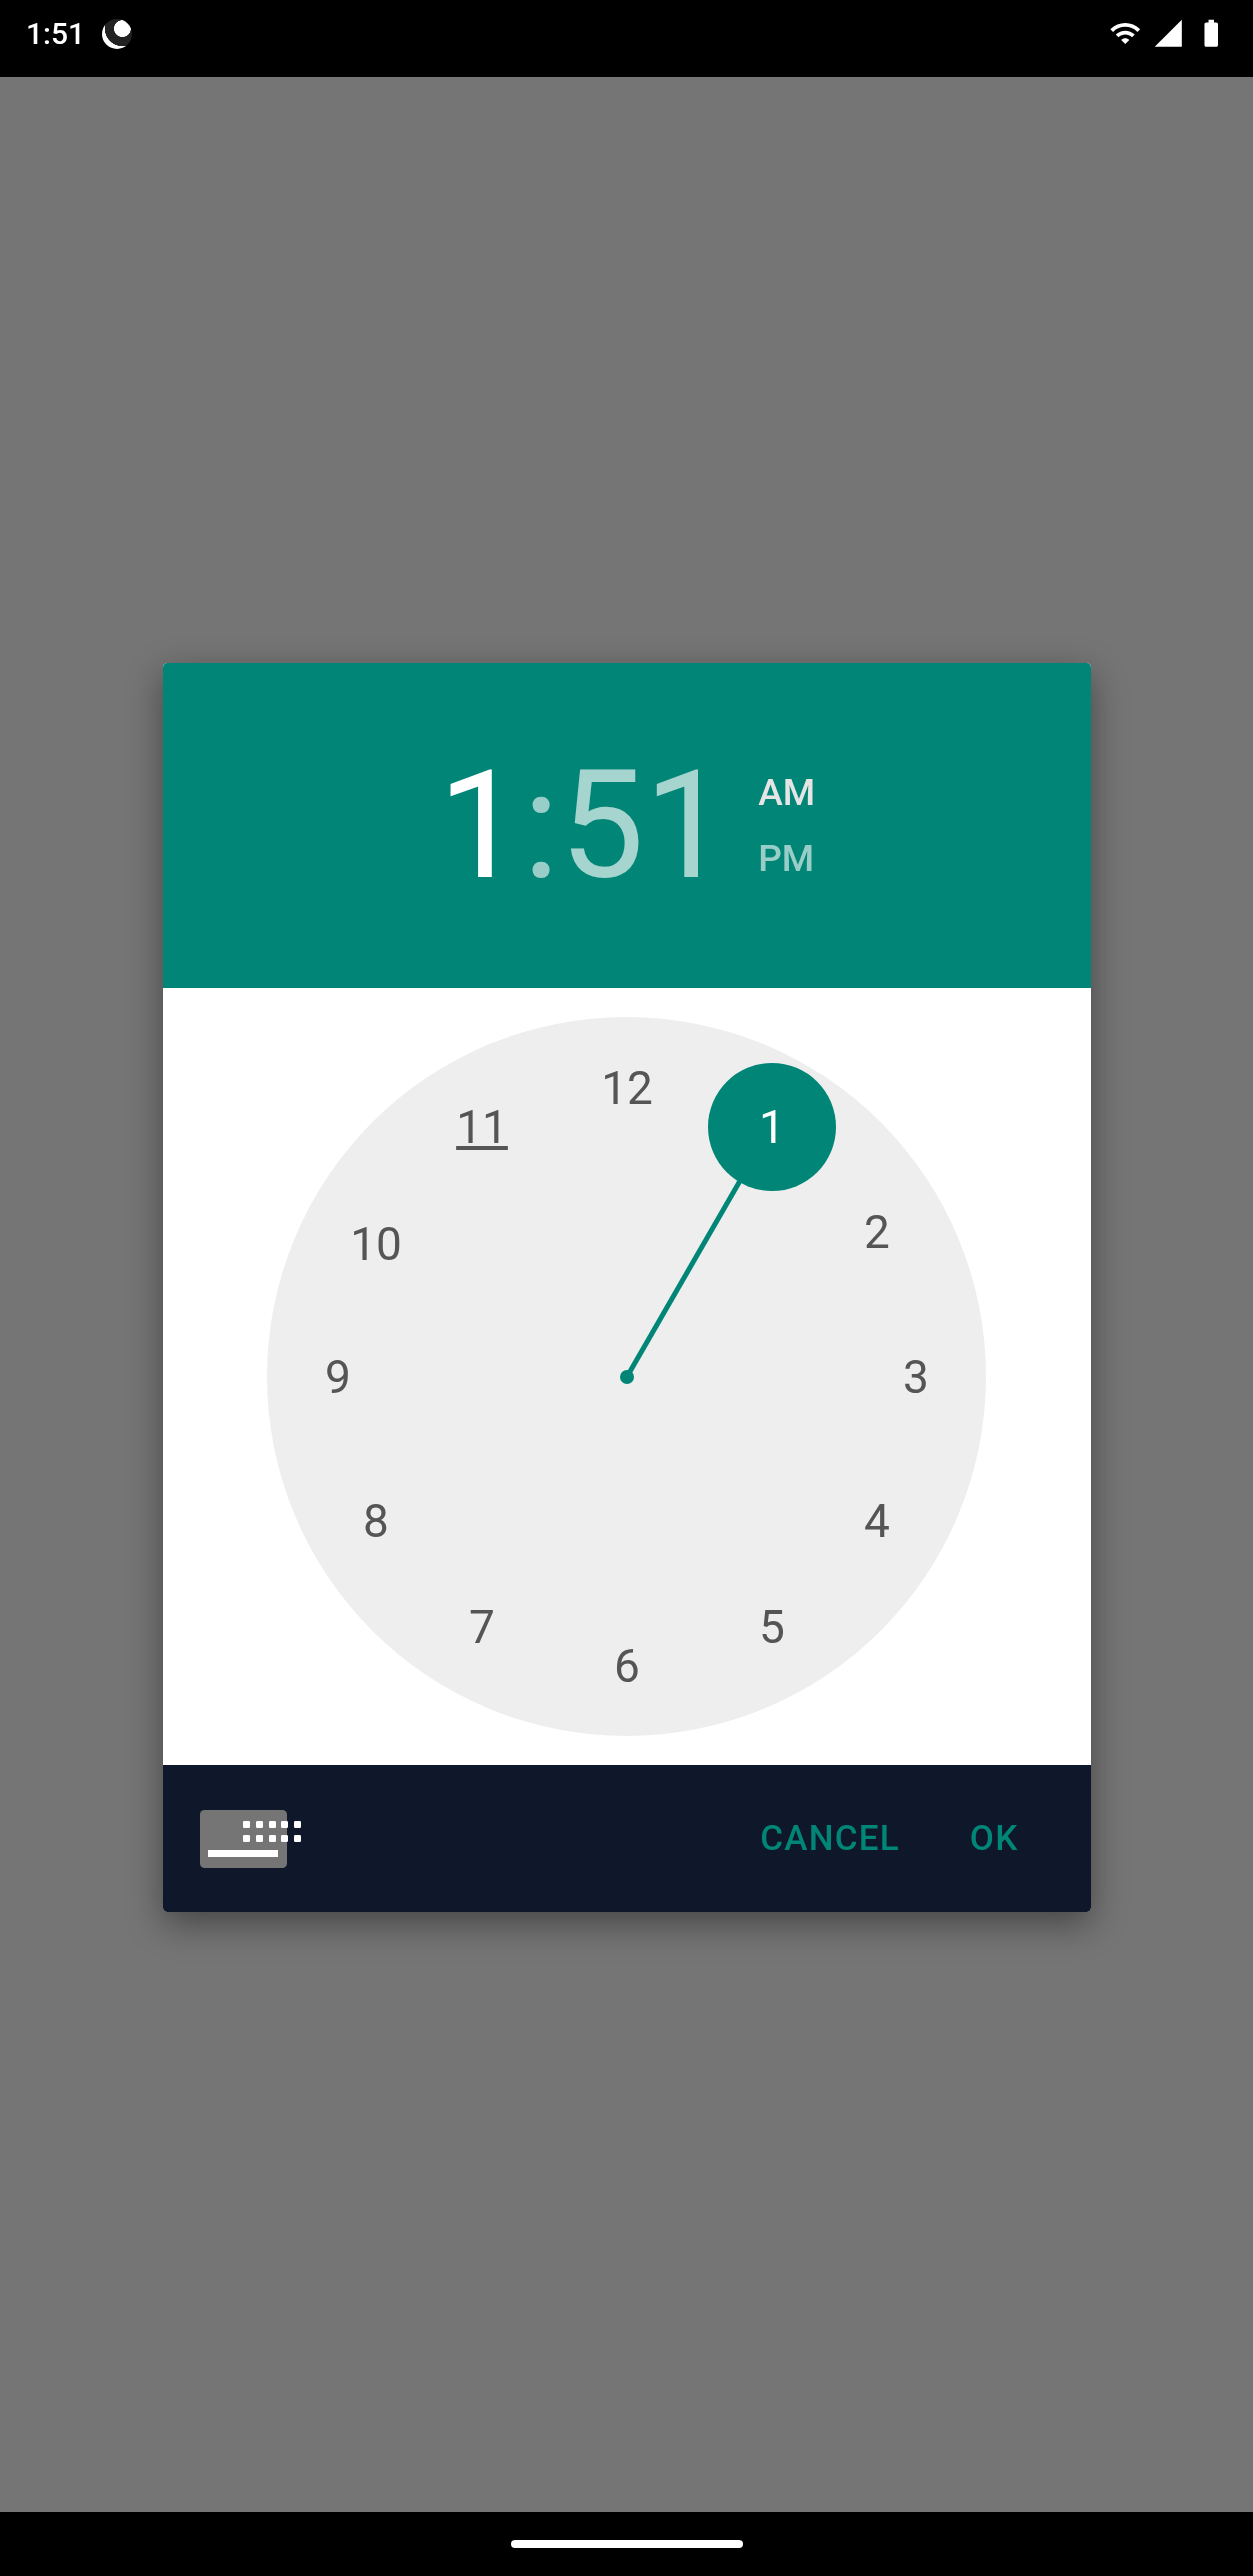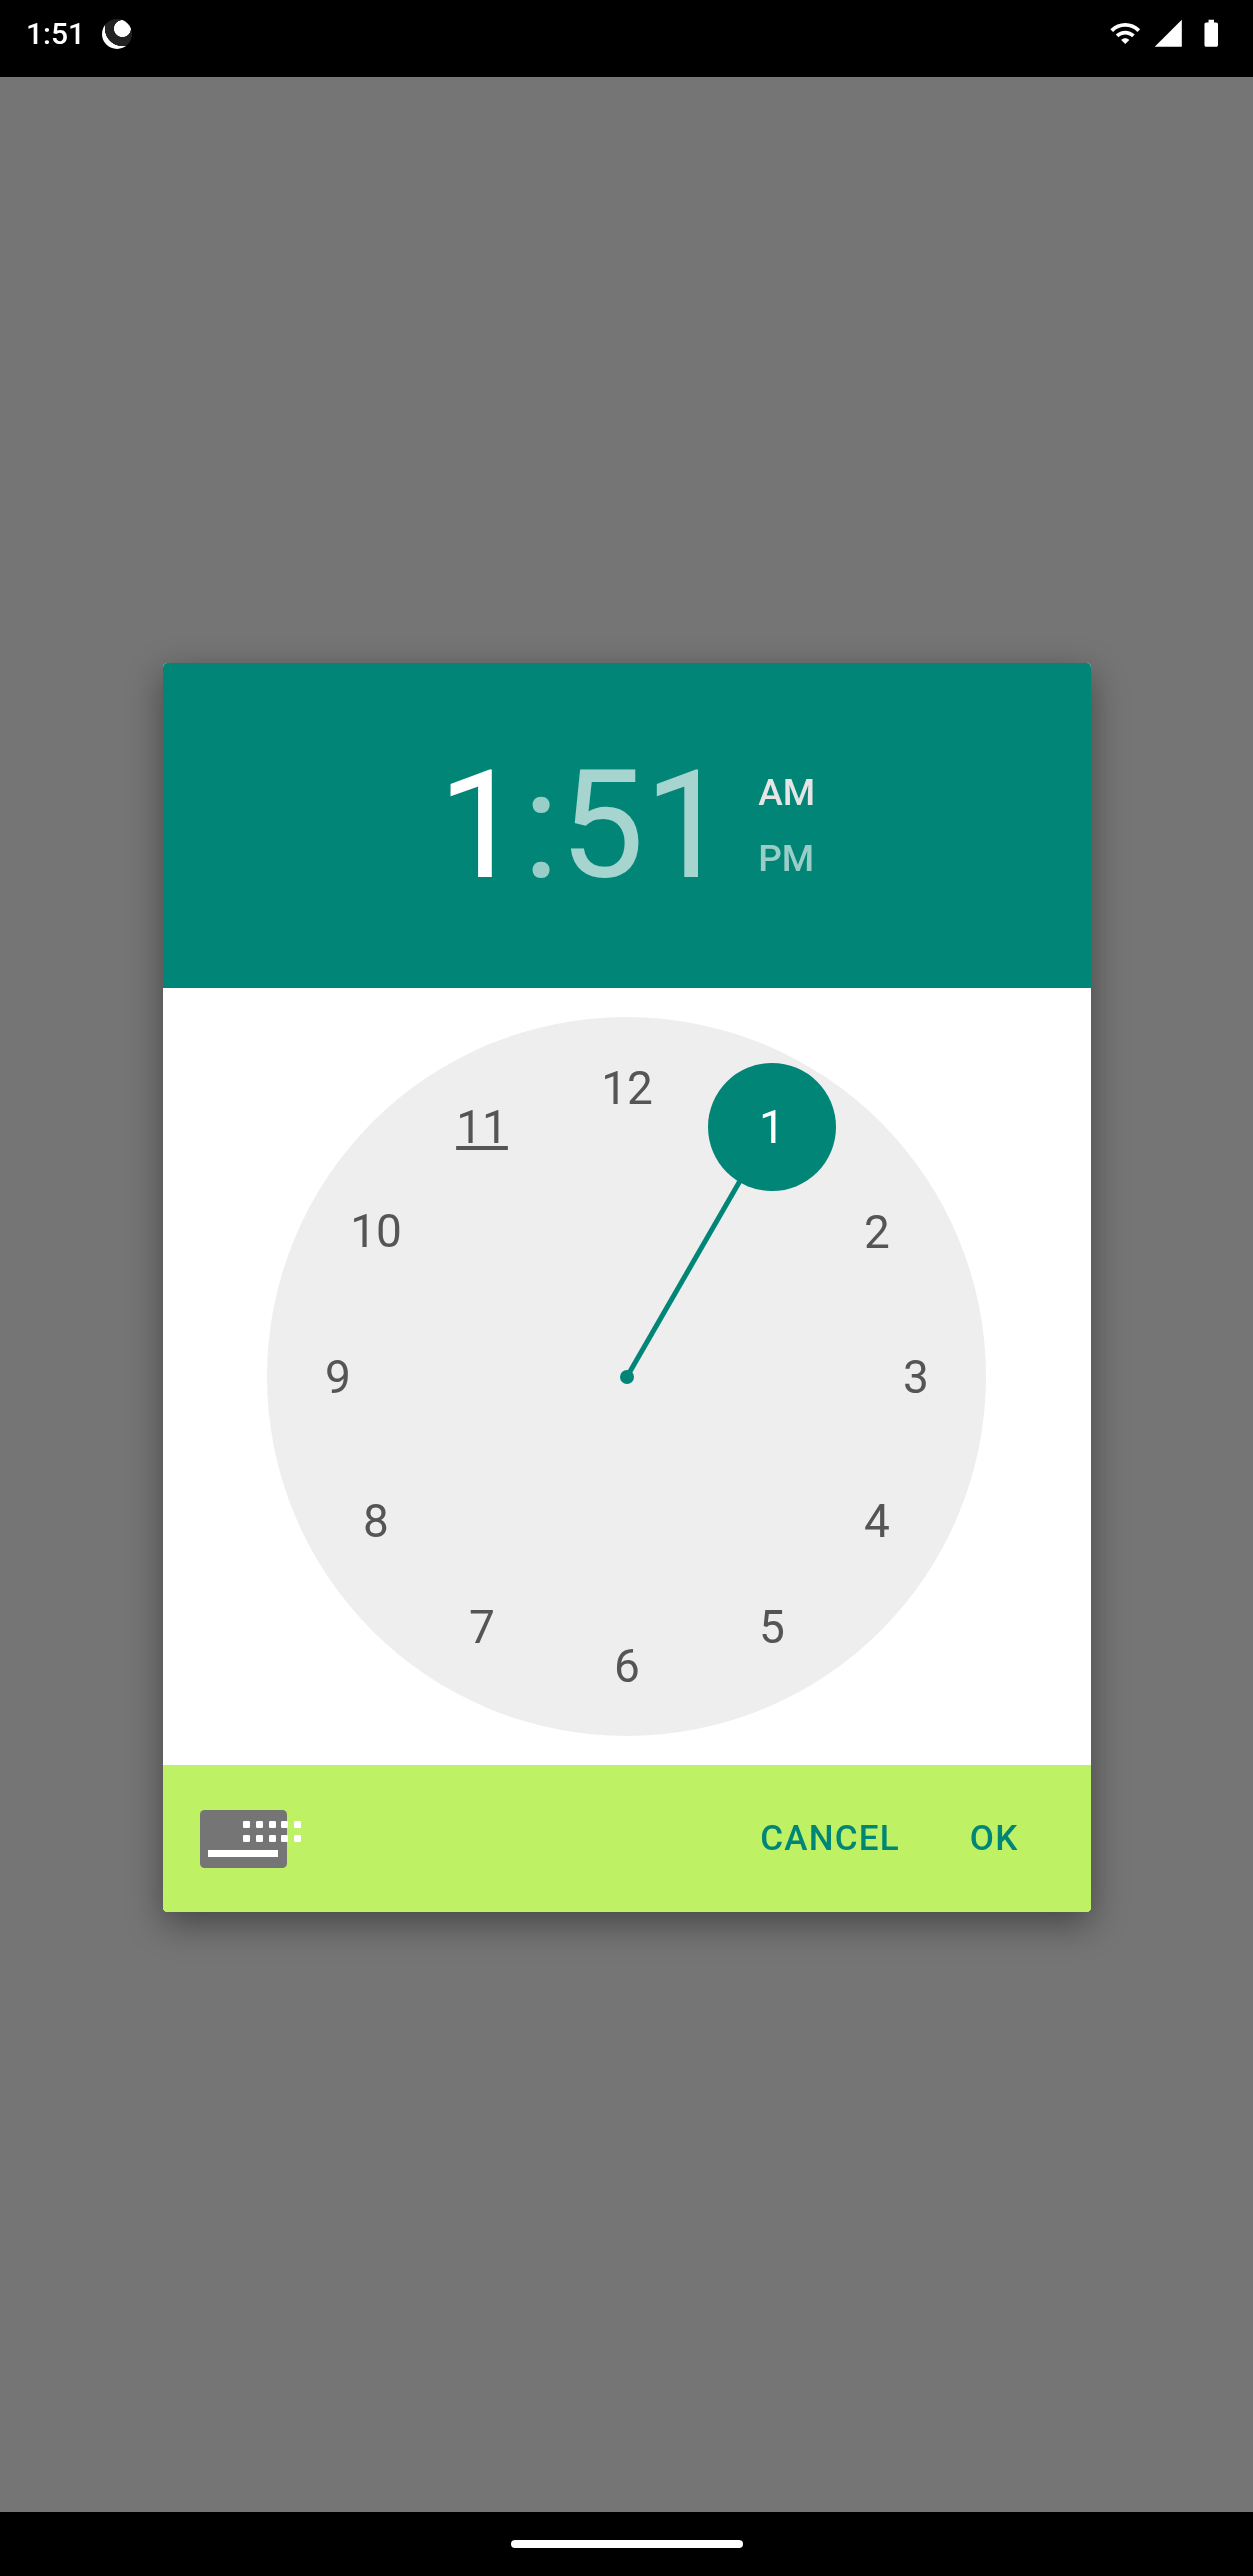--- a/index.html
+++ b/index.html
@@ -199,26 +199,26 @@
     .h12 { top: 71px; left: 360px; }
     .h1 { top: 110px; left: 505px; }
     .h2 { top: 215px; left: 610px; }
     .h3 { top: 360px; left: 649px; }
     .h4 { top: 504px; left: 610px; }
     .h5 { top: 610px; left: 505px; }
     .h6 { top: 649px; left: 360px; }
     .h7 { top: 610px; left: 215px; }
     .h8 { top: 504px; left: 109px; }
     .h9 { top: 360px; left: 71px; }
-    .h10 { top: 214px; left: 109px; }
+    .h10 { top: 227px; left: 109px; }
     .h11 { top: 110px; left: 215px; text-decoration: underline; }
     
     .dialog-actions {
       height: 147px;
-      background: #bef264;
+      background: #0f172a;
       display: flex;
       align-items: center;
       padding: 0 37px;
     }
     
     .keyboard-toggle {
       width: 87px;
       height: 58px;
       background: #757575;
       border-radius: 4.6px;

